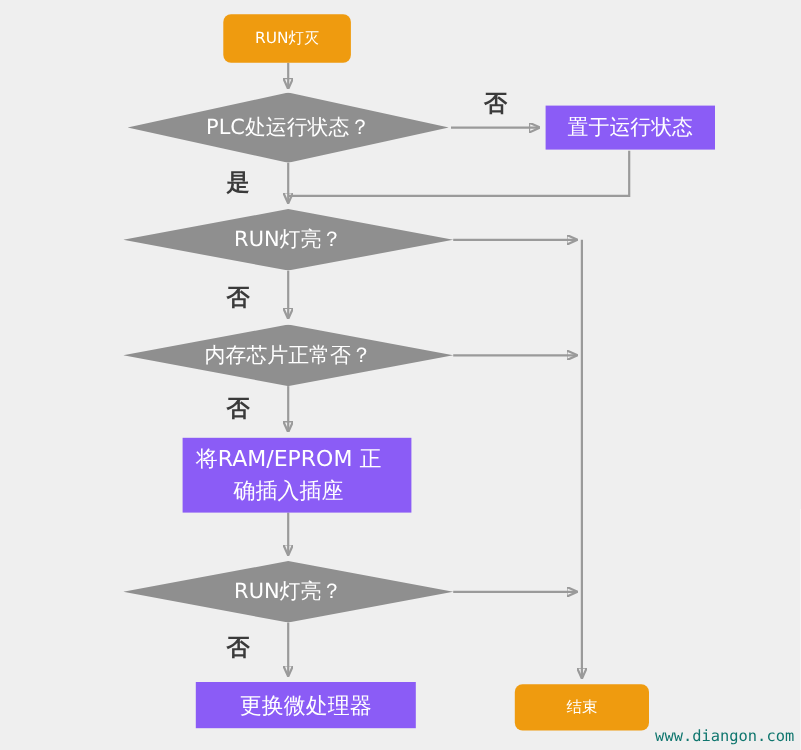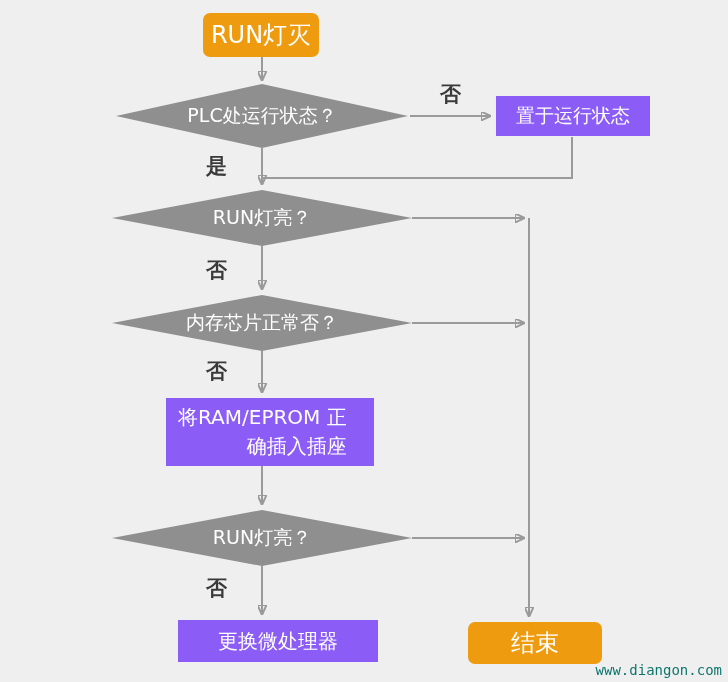--- a/index.html
+++ b/index.html
@@ -13,41 +13,41 @@
   svg.connectors { position:absolute; left:0; top:0; }
   svg.connectors path { stroke:#9a9a9a; stroke-width:2; fill:none; }
 
   .node {
     position:absolute;
     display:flex; align-items:center; justify-content:center;
     color:#ffffff;
     text-align:center;
     box-sizing:border-box;
   }
-  .orange { background:#EF9B0F; border-radius:7px; font-size:24px; }
+  .orange { background:#EF9B0F; border-radius:7px; font-size:14px; }
   .green  { background:#8b5cf6; font-size:19px; }
   .diamond {
     background:#8f8f8f;
     clip-path:polygon(50% 0, 100% 50%, 50% 100%, 0 50%);
     font-size:19px;
   }
   .node-start   { left:203px; top:13px;  width:116px; height:44px; }
   .diamond-1    { left:116px; top:84px;  width:292px; height:64px; }
   .green-1      { left:496px; top:96px;  width:154px; height:40px; }
   .diamond-2    { left:112px; top:190px; width:300px; height:56px; }
   .diamond-3    { left:112px; top:295px; width:300px; height:56px; }
   .green-2      {
     left:166px; top:398px; width:208px; height:68px;
-    justify-content:flex-start; text-align:right;
+    justify-content:flex-start; text-align:center;
     padding-left:12px; font-size:20px; line-height:1.45;
     white-space:pre-line;
   }
   .diamond-4    { left:112px; top:510px; width:300px; height:56px; }
   .green-3      { left:178px; top:620px; width:200px; height:42px; font-size:20px; }
-  .node-end     { left:468px; top:622px; width:134px; height:42px; }
+  .node-end     { left:468px; top:622px; width:122px; height:42px; }
 
   .edge-label {
     position:absolute;
     font-size:21px; font-weight:bold; color:#3a3a3a;
   }
   .lbl-no-1  { left:440px; top:80px;  }
   .lbl-yes   { left:206px; top:152px; }
   .lbl-no-2  { left:206px; top:256px; }
   .lbl-no-3  { left:206px; top:357px; }
   .lbl-no-4  { left:206px; top:574px; }

